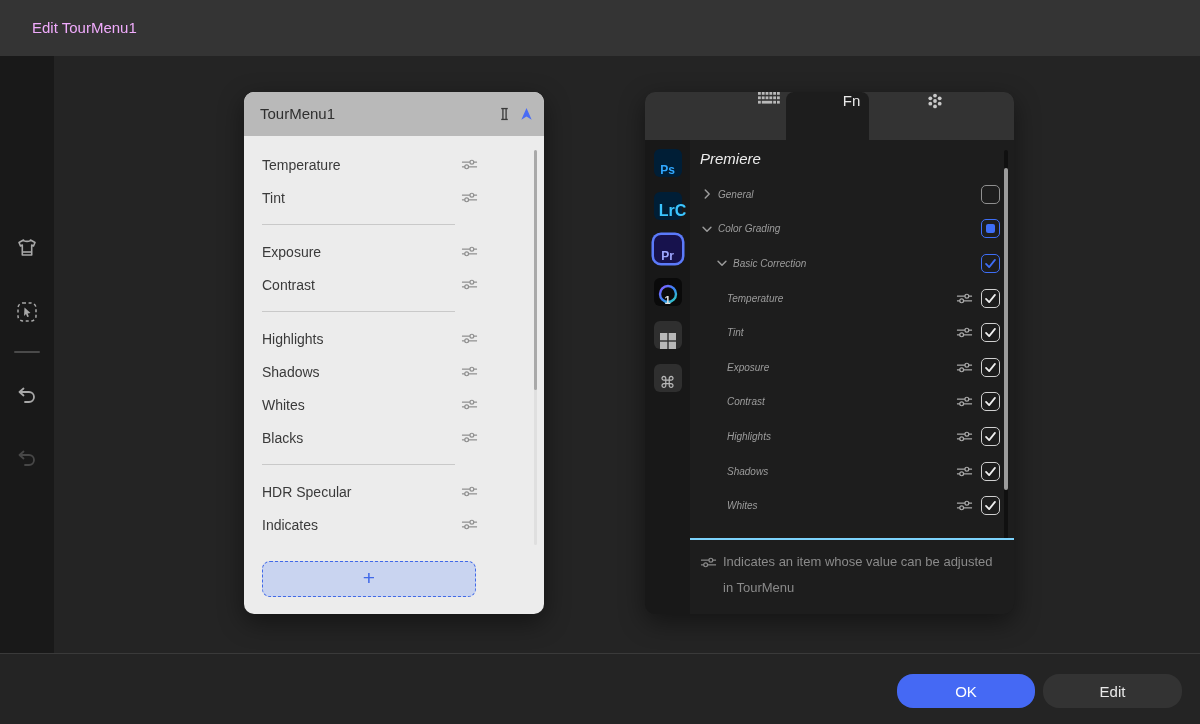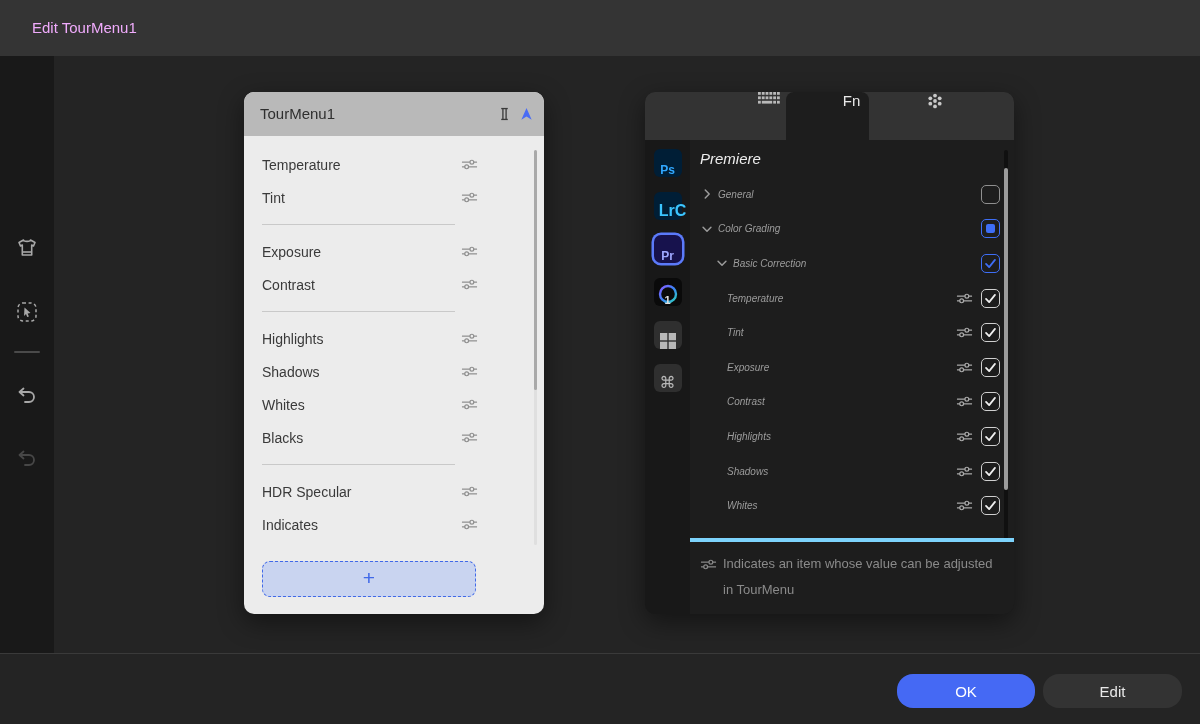--- a/index.html
+++ b/index.html
@@ -80,21 +80,21 @@
   .cb { flex:none; width:19px; height:19px; border-radius:5px; border:1.5px solid #8f8f8f;
         margin-right:14px; display:flex; align-items:center; justify-content:center; cursor:pointer; }
   .cb-ind { border-color:#3e6ef5; }
   .cb-ind .inner { width:9px; height:9px; border-radius:2px; background:#3e6ef5; }
   .cb-blue { border-color:#3e6ef5; }
   .cb-white { border-color:#cfcfcf; }
 
   .fn-scroll { position:absolute; right:6px; top:58px; width:4px; height:390px; background:#101010; border-radius:2px; }
   .fn-scroll .thumb { width:4px; height:322px; margin-top:18px; background:#9c9c9c; border-radius:2px; }
 
-  .fn-note { position:absolute; left:45px; right:0; bottom:0; height:76px; border-top:4px solid #7dd3fc;
+  .fn-note { position:absolute; left:45px; right:0; bottom:0; height:76px; border-top:2px solid #7dd3fc;
              padding:13px 16px 0 10px; color:#8a8a8a; font-size:13px; }
   .fn-note .row1 { display:flex; align-items:center; gap:6px; line-height:18px; }
   .fn-note .row2 { padding-left:23px; margin-top:8px; line-height:18px; }
 </style>
 </head>
 <body>
 
 <svg width="0" height="0" style="position:absolute">
   <defs>
     <g id="adj-glyph">

